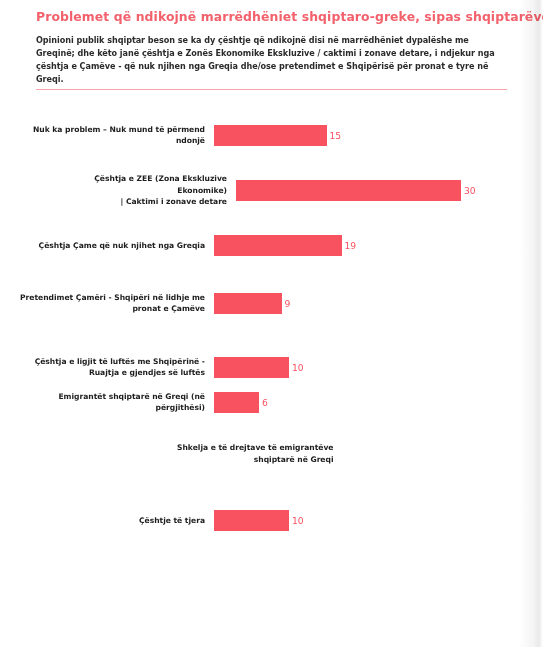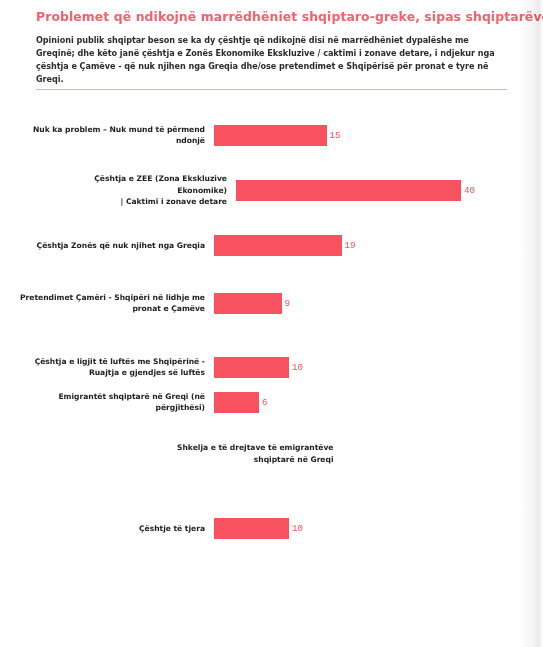--- a/index.html
+++ b/index.html
@@ -102,21 +102,20 @@
     height: 21px;
     background: #F8515F;
     flex: 0 0 auto;
   }
   .bar-value {
     font-size: 9.2px;
     font-weight: 400;
     color: #F8515F;
     margin-left: 3px;
     line-height: 1;
-    font-family: Liberation Mono, monospace;
   }
 </style>
 </head>
 <body>
 
 <div id="page-sheet">
 
   <div id="content">
 
     <div id="header">
@@ -130,25 +129,25 @@
           <div class="cat-label">Nuk ka problem – Nuk mund të përmend<br>ndonjë</div>
           <div class="bar-wrap">
             <div class="bar" title="15" style="width: 112.5px; background: rgb(248, 81, 95);"></div>
             <span class="bar-value" style="color: rgb(248, 81, 95);">15</span>
           </div>
         </div>
         <div class="bar-row" style="top: 55px; padding-left: 22px;">
           <div class="cat-label">Çështja e ZEE (Zona Ekskluzive<br>Ekonomike)<br>| Caktimi i zonave detare</div>
           <div class="bar-wrap">
             <div class="bar" title="30" style="width: 225px; background: rgb(248, 81, 95);"></div>
-            <span class="bar-value" style="color: rgb(248, 81, 95);">40</span>
+            <span class="bar-value" style="color: rgb(248, 81, 95);">30</span>
           </div>
         </div>
         <div class="bar-row" style="top: 110px;">
-          <div class="cat-label">Çështja Zonës që nuk njihet nga Greqia</div>
+          <div class="cat-label">Çështja Çame që nuk njihet nga Greqia</div>
           <div class="bar-wrap">
             <div class="bar" title="17" style="width: 127.5px; background: rgb(248, 81, 95);"></div>
             <span class="bar-value" style="color: rgb(248, 81, 95);">19</span>
           </div>
         </div>
         <div class="bar-row" style="top: 168px;">
           <div class="cat-label">Pretendimet Çamëri - Shqipëri në lidhje me<br>pronat e Çamëve</div>
           <div class="bar-wrap">
             <div class="bar" title="9" style="width: 67.5px; background: rgb(248, 81, 95);"></div>
             <span class="bar-value" style="color: rgb(248, 81, 95);">9</span>
@@ -168,21 +167,21 @@
             <span class="bar-value" style="color: rgb(248, 81, 95);">6</span>
           </div>
         </div>
         <div class="bar-row" style="top: 330px; flex-direction: column;">
           <div class="cat-label">Shkelja e të drejtave të emigrantëve<br>shqiptarë në Greqi</div>
           <div class="bar-wrap">
             <div class="bar" title="4" style="width: 38px; background: rgb(248, 81, 95);"></div>
             <span class="bar-value" style="color: rgb(248, 81, 95);">4</span>
           </div>
         </div>
-        <div class="bar-row" style="top: 393px;">
+        <div class="bar-row" style="top: 385px;">
           <div class="cat-label">Çështje të tjera</div>
           <div class="bar-wrap">
             <div class="bar" title="10" style="width: 75px; background: rgb(248, 81, 95);"></div>
             <span class="bar-value" style="color: rgb(248, 81, 95);">10</span>
           </div>
         </div>
       </div>
 
   </div>
 

